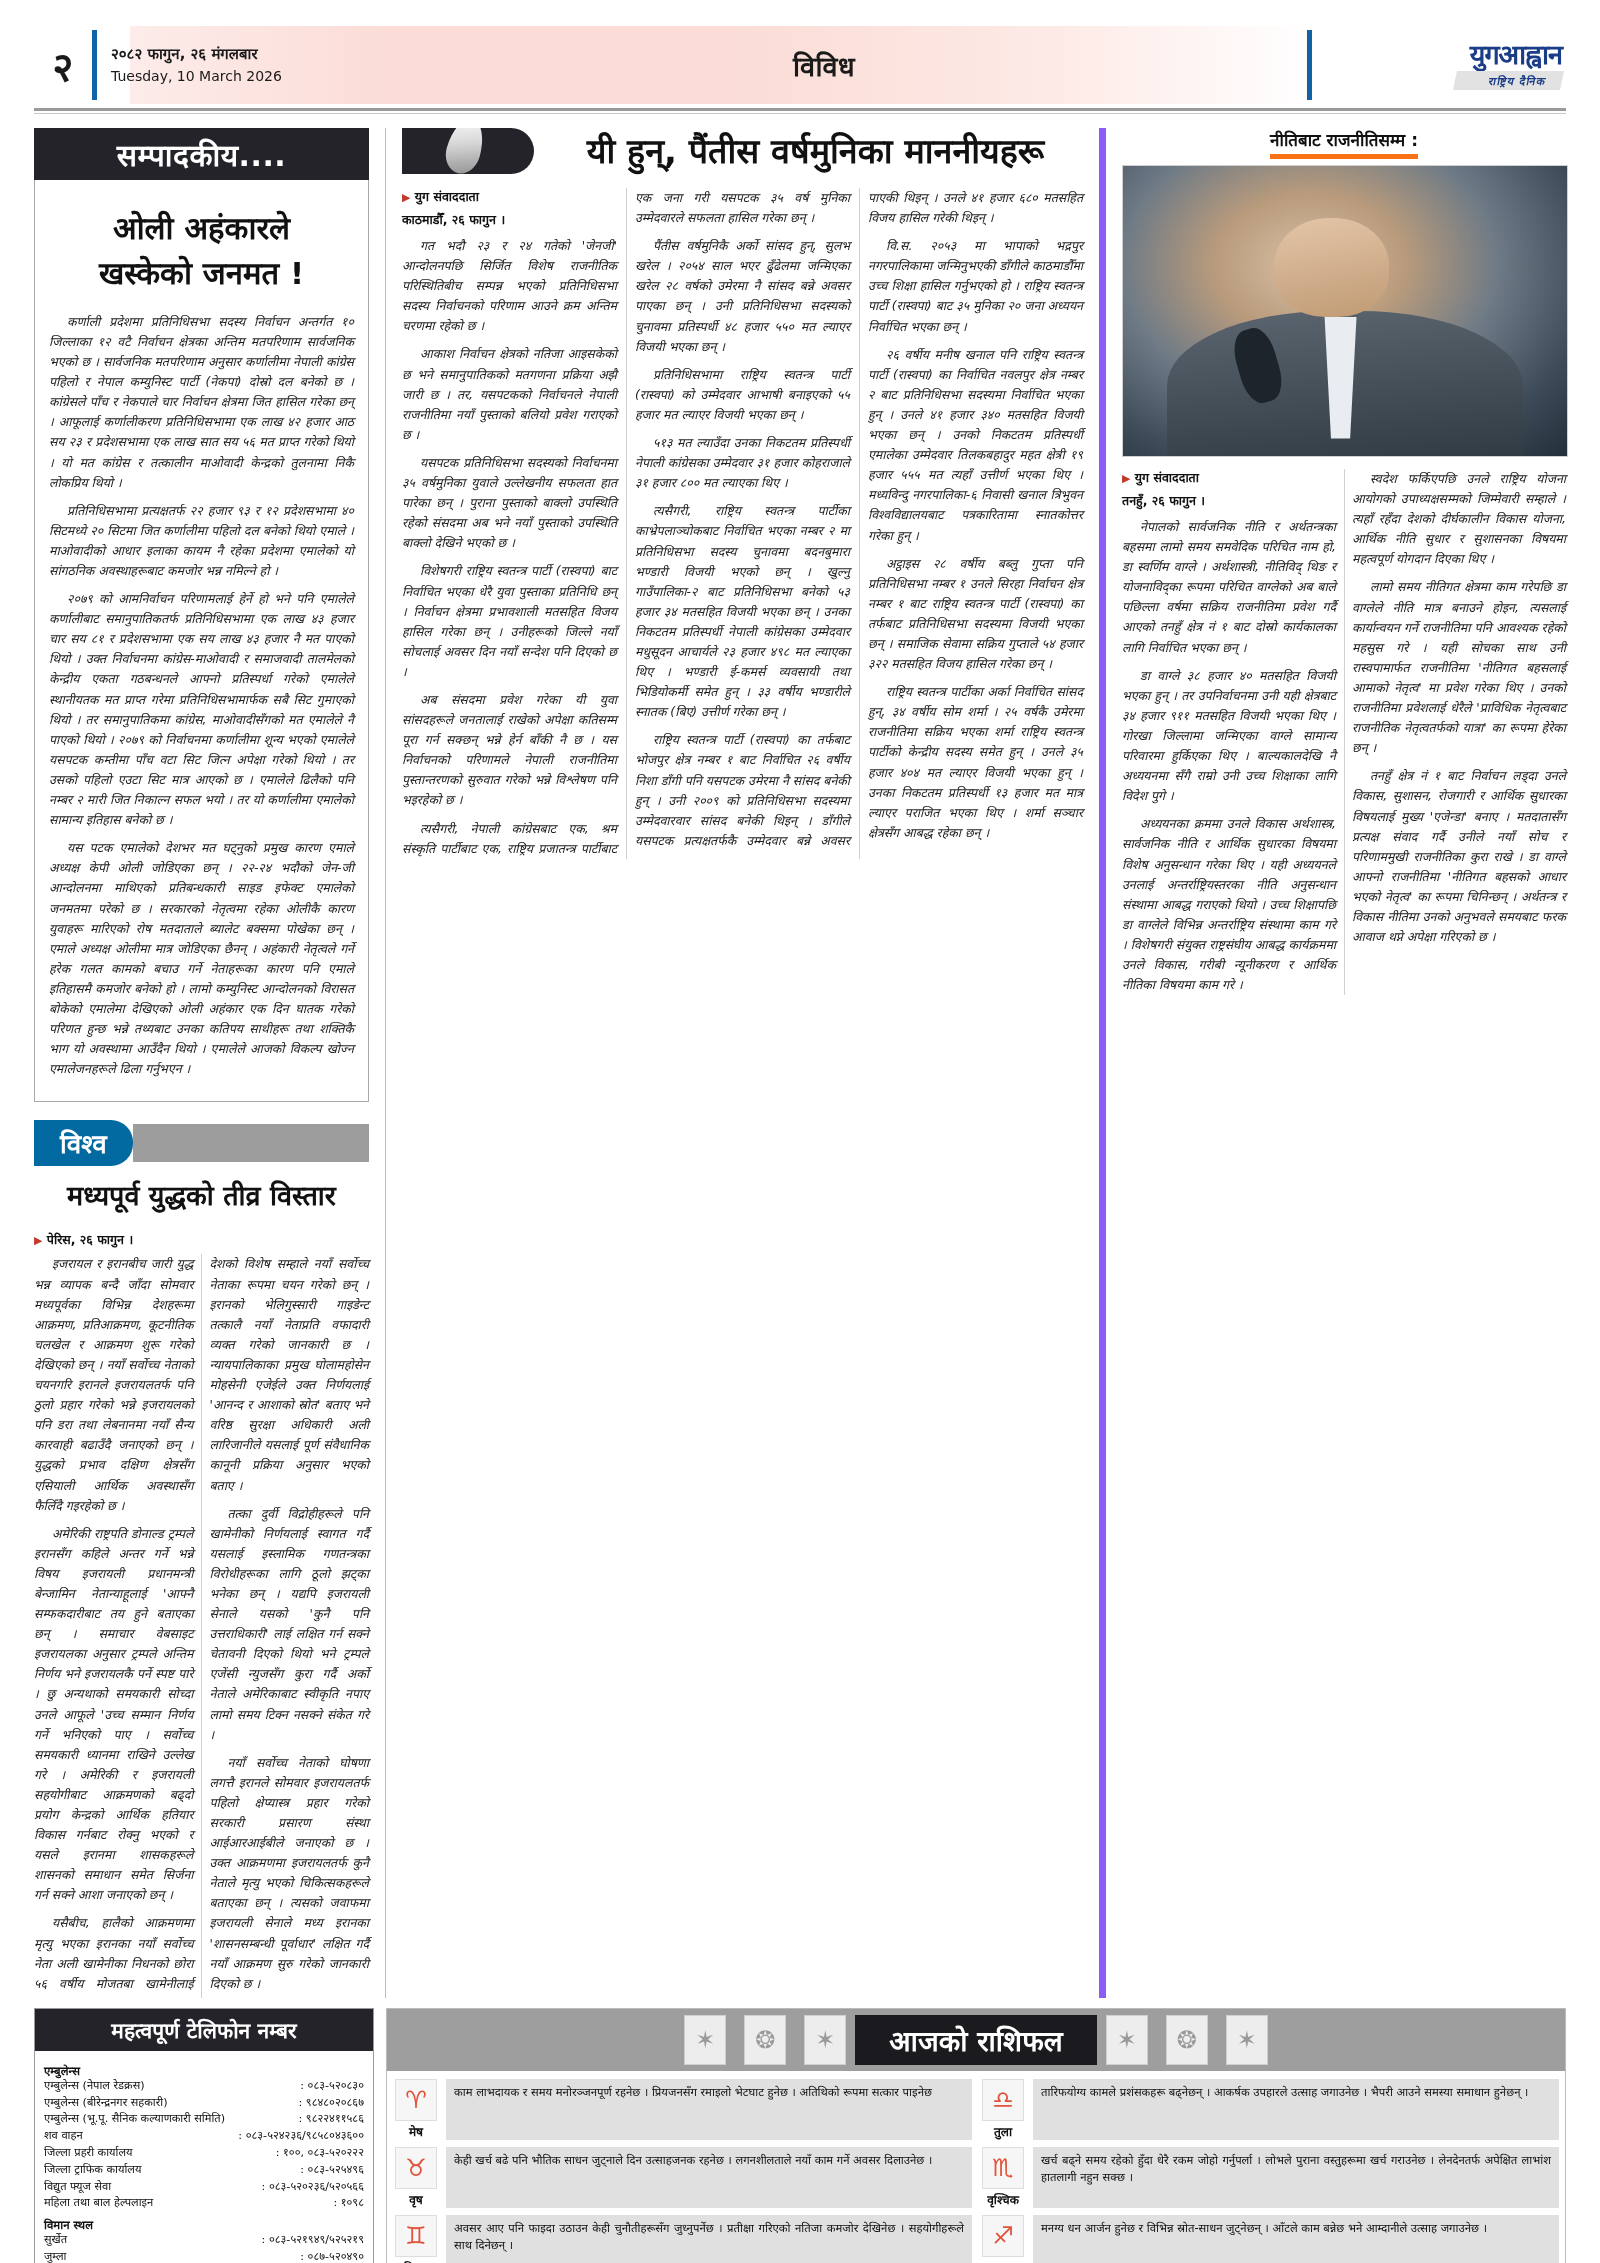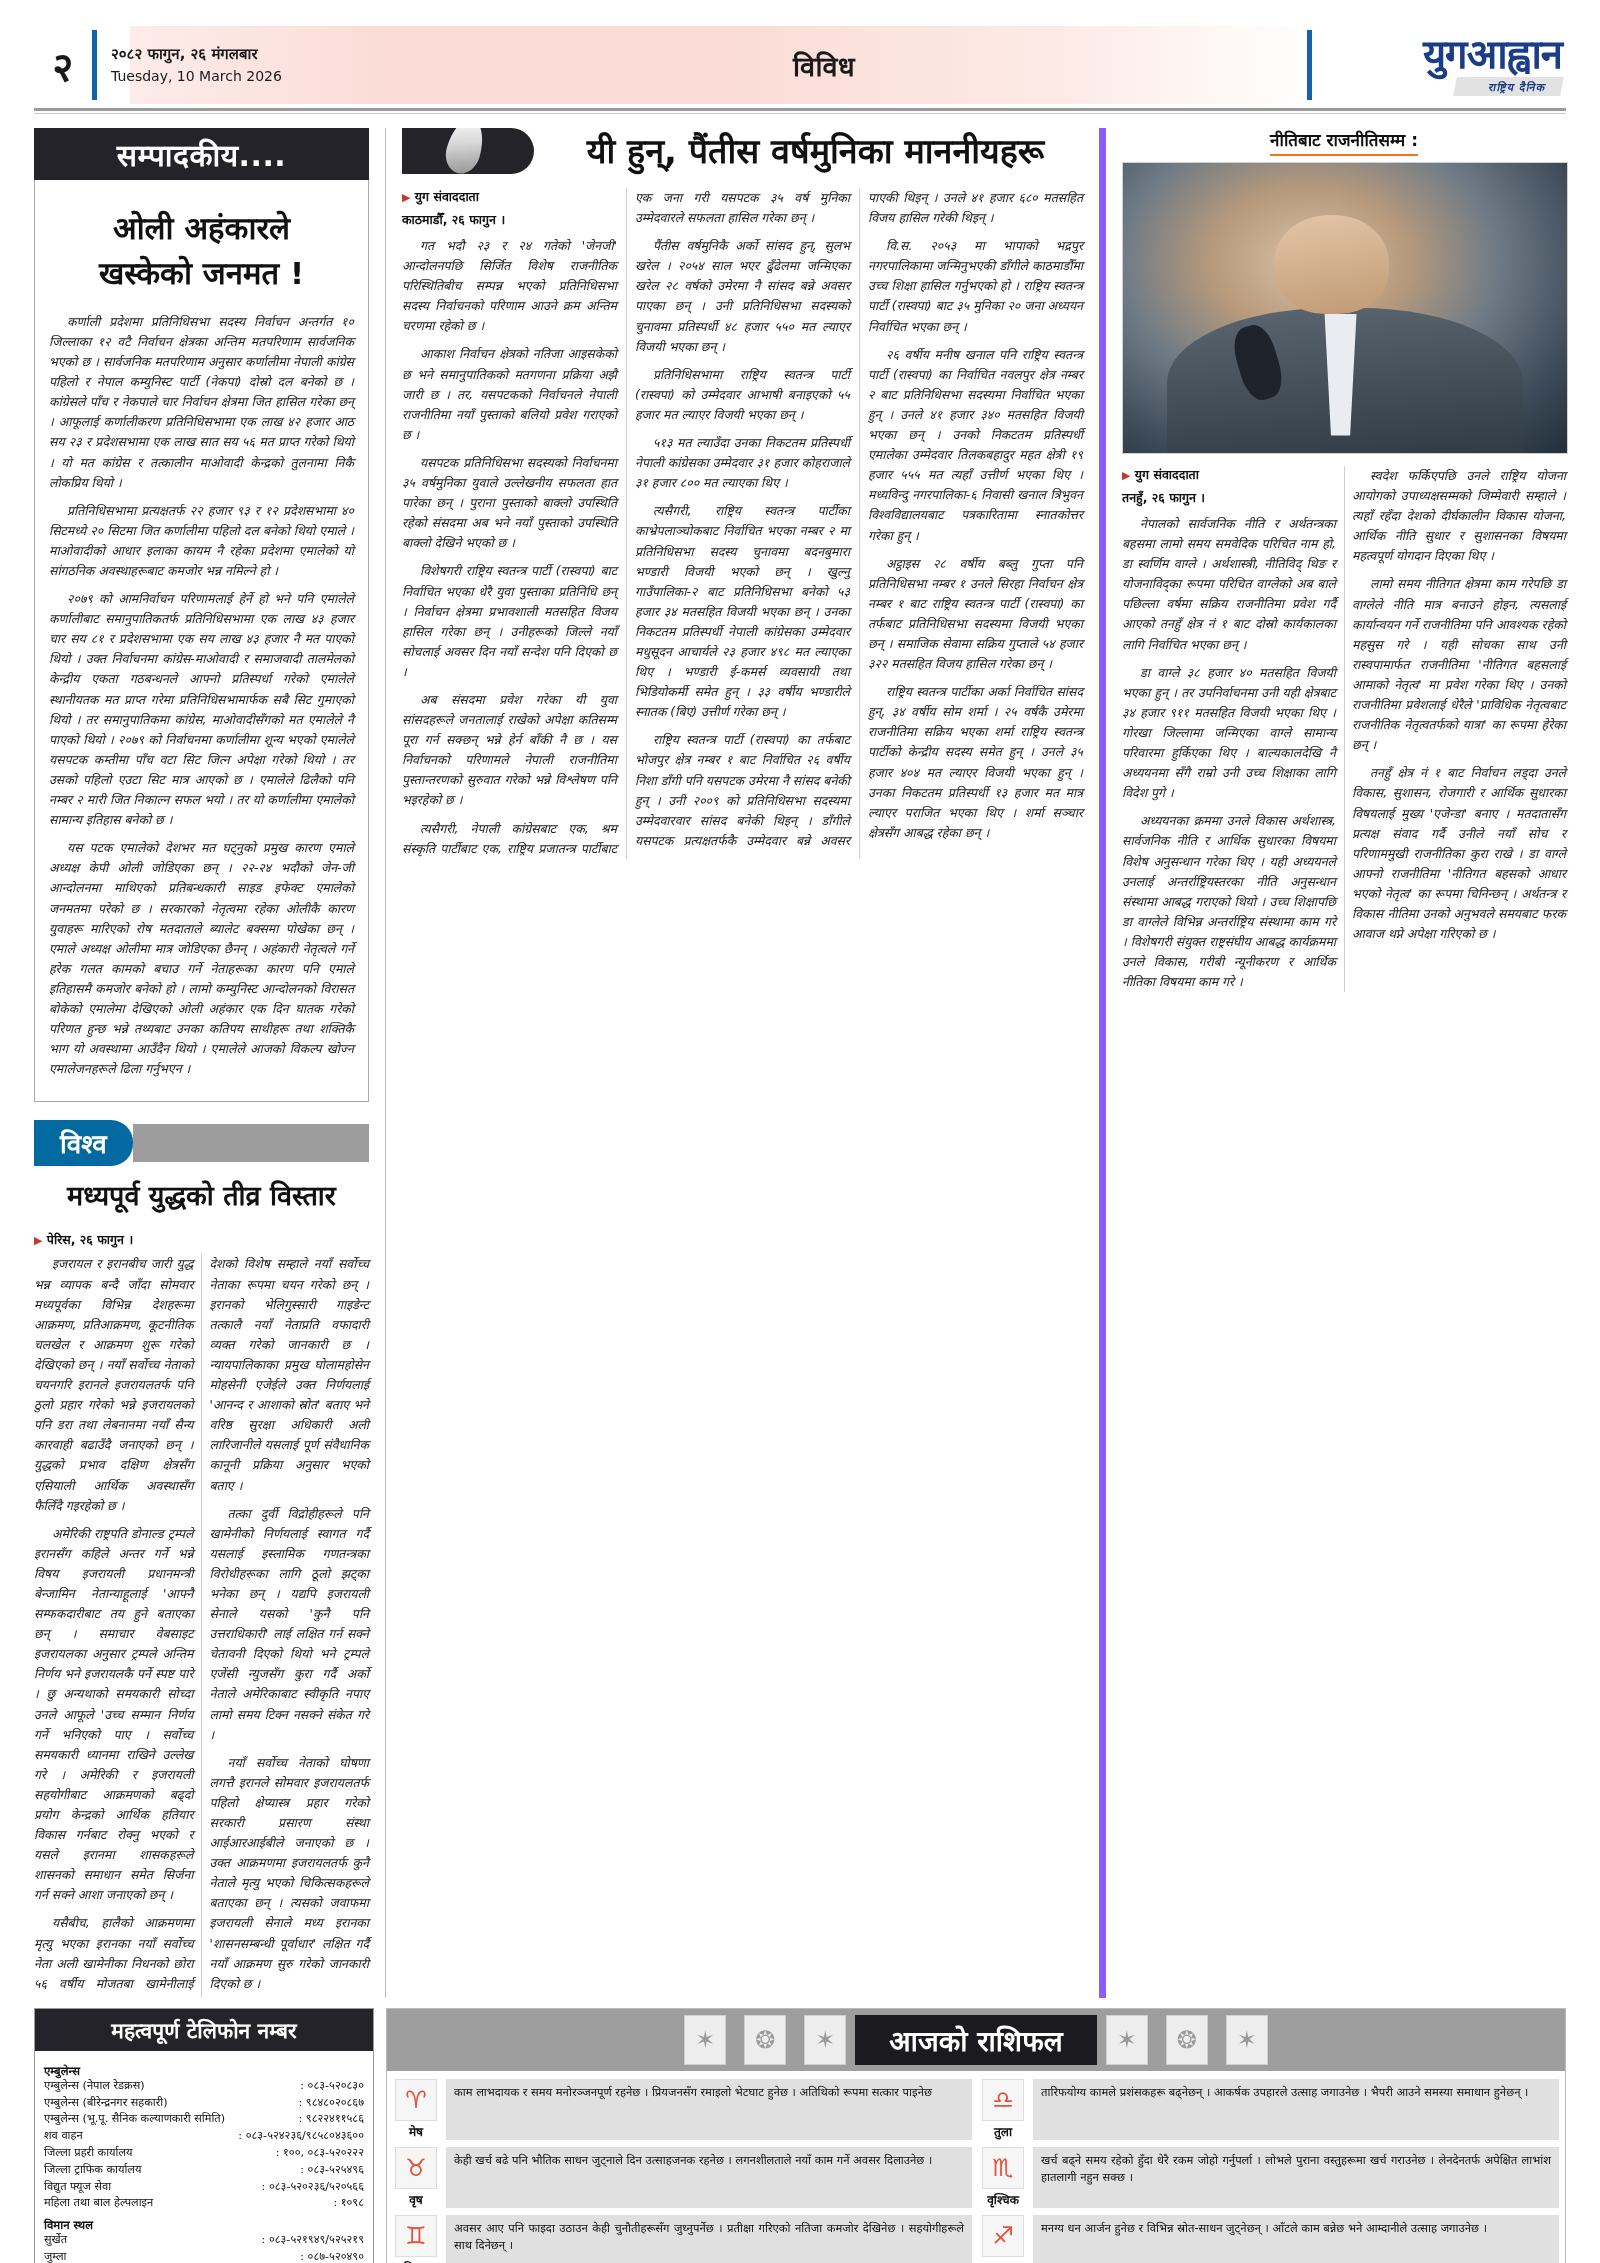--- a/index.html
+++ b/index.html
@@ -24,21 +24,21 @@
   }
   .mast-rule{position:relative;width:5px;background:#1262a8;margin:4px 0 4px 0;}
   .datebox{position:relative;padding-left:14px;display:flex;flex-direction:column;justify-content:center;min-width:230px;}
   .date-np{font-size:15px;font-weight:bold;color:#1a1a1a;line-height:1.5;}
   .date-en{font-size:14px;color:#1a1a1a;line-height:1.5;}
   .mast-section{
     position:relative;flex:1;display:flex;align-items:center;justify-content:center;
     font-size:27px;font-weight:bold;color:#1a1a1a;letter-spacing:.5px;
   }
   .mast-logo{position:relative;width:250px;display:flex;flex-direction:column;align-items:flex-end;justify-content:center;padding-right:4px;}
-  .logo-main{font-size:40px;font-weight:bold;color:#1b3d87;letter-spacing:-1px;line-height:1;}
+  .logo-main{font-size:27px;font-weight:bold;color:#1b3d87;letter-spacing:-1px;line-height:1;}
   .logo-sub{
     font-size:11px;font-weight:bold;color:#1b3d87;background:#e2e2e2;
     padding:2px 16px 2px 34px;margin-top:3px;letter-spacing:1px;
     transform:skewX(-12deg);
   }
   .mast-bottom-rule{height:3px;background:#9a9a9a;margin-top:4px;}
   .mast-bottom-rule2{height:1px;background:#c9c9c9;margin-top:2px;}
 
   
   .body-grid{display:flex;gap:0;margin-top:14px;}
@@ -88,21 +88,21 @@
     transform:rotate(16deg);
   }
   .lead-head{
     font-size:34px;font-weight:bold;color:#111;line-height:1.25;flex:1;text-align:center;
   }
 
   .cols3{column-count:3;column-gap:18px;column-rule:1px solid #cfcfcf;}
   .cols2{column-count:2;column-gap:16px;column-rule:1px solid #cfcfcf;}
 
   
-  .kicker{font-size:17px;font-weight:bold;text-align:center;border-bottom:2px solid #f97316;padding-bottom:3px;margin:0 auto 6px auto;width:max-content;}
+  .kicker{font-size:17px;font-weight:bold;text-align:center;border-bottom:5px solid #f97316;padding-bottom:3px;margin:0 auto 6px auto;width:max-content;}
   .feature-title{font-size:27px;font-weight:bold;text-align:center;line-height:1.3;margin-bottom:10px;}
   .portrait{
     width:100%;height:290px;background:
       radial-gradient(ellipse at 42% 34%, #d8c0a6 0%, #b99b7c 26%, #6d7a86 52%, #3d4a57 78%, #22303b 100%);
     position:relative;overflow:hidden;margin-bottom:12px;border:1px solid #d0d0d0;
   }
   .portrait .head{
     position:absolute;left:34%;top:18%;width:26%;height:34%;border-radius:48% 48% 44% 44%;
     background:linear-gradient(170deg,#e3c6a8,#c09a74);
   }

